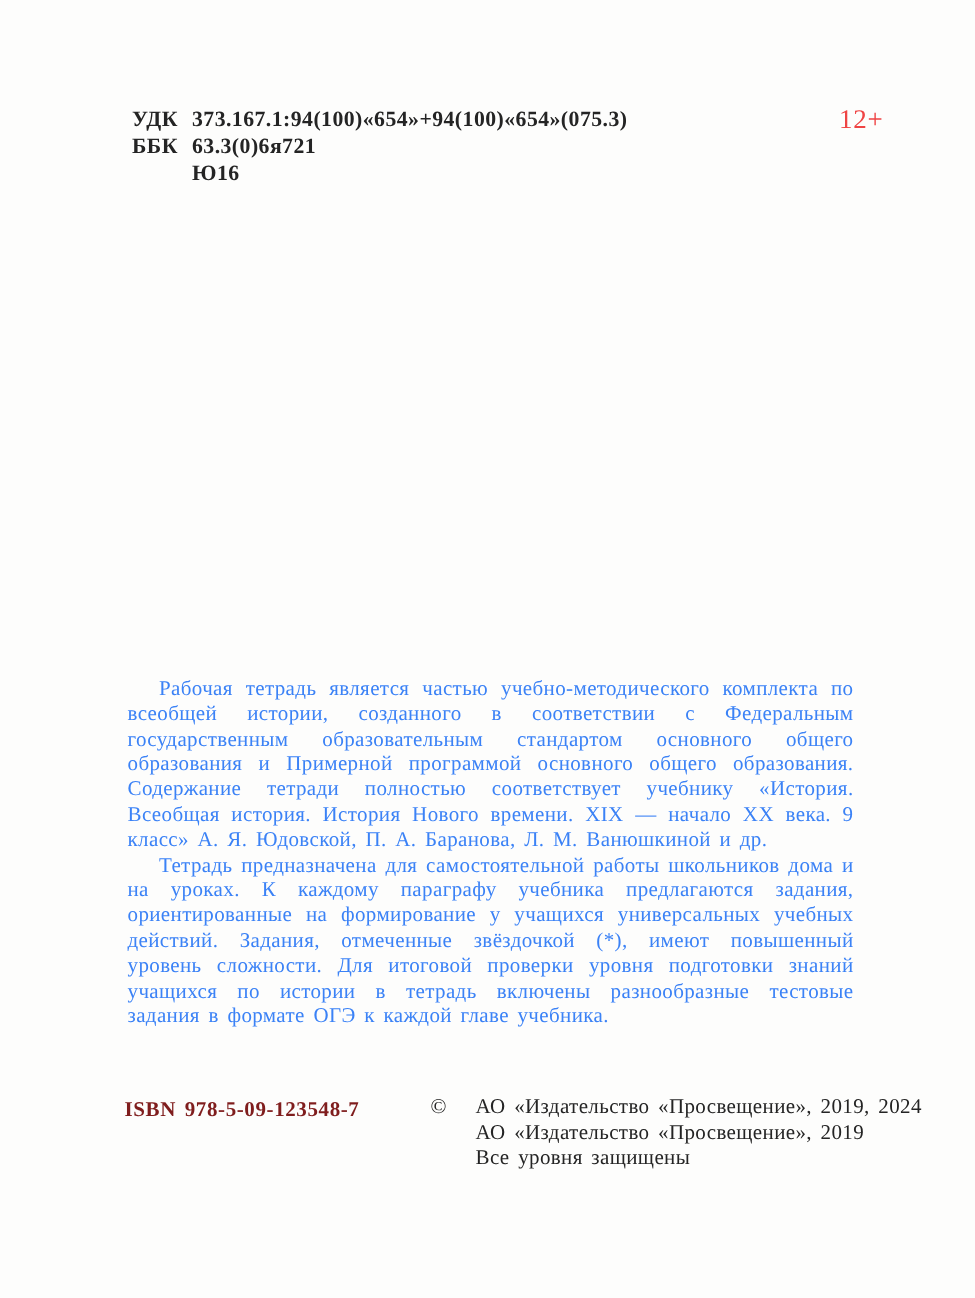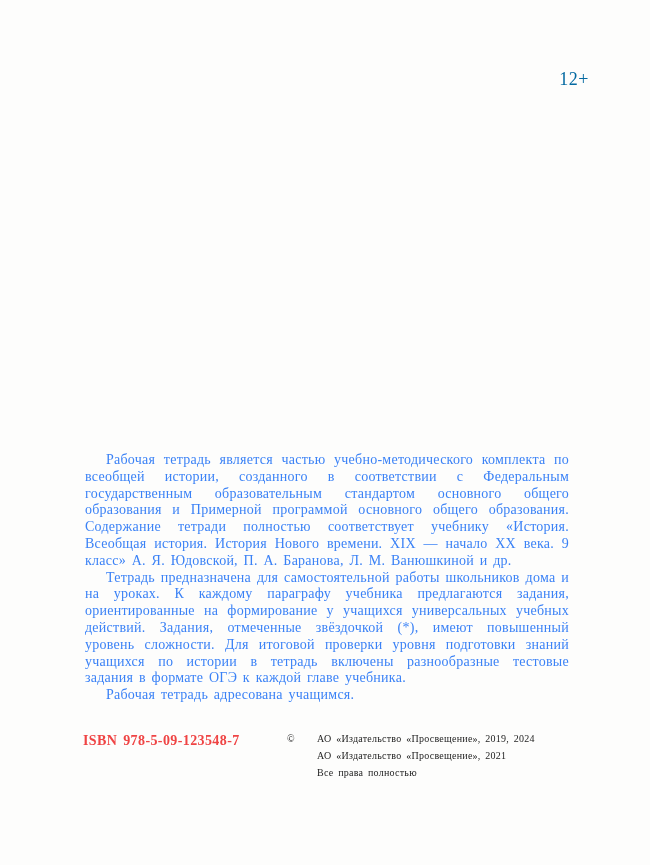--- a/index.html
+++ b/index.html
@@ -35,21 +35,21 @@
     width: 40px;
   }
   .class-value { display: inline-block; }
 
   .age-rating {
     position: absolute;
     top: 69px;
     right: 61px;
     font-size: 18px;
     letter-spacing: 0.5px;
-    color: #0369a1;
+    color: #ef4444;
   }
 
   
   .annotation {
     position: absolute;
     top: 452px;
     left: 85px;
     width: 484px;
     font-size: 14px;
     line-height: 16.8px;
@@ -67,60 +67,70 @@
 
   
   .isbn {
     position: absolute;
     top: 733px;
     left: 83px;
     font-weight: bold;
     font-size: 14px;
     letter-spacing: 0.4px;
     word-spacing: 2px;
-    color: #ef4444;
+    color: #7f1d1d;
     white-space: nowrap;
   }
   .copyright-block {
     position: absolute;
     top: 730px;
     left: 287px;
-    font-size: 10px;
+    font-size: 14px;
     line-height: 17.2px;
     letter-spacing: 0.25px;
     word-spacing: 2px;
     color: #242424;
   }
   .cr-line { white-space: nowrap; }
   .cr-symbol {
     display: inline-block;
     width: 30px;
   }
 </style>
 </head>
 <body>
 
 <div class="page">
 
+  <div class="class-block">
+    <div class="class-row">
+      <span class="class-label">УДК</span><span class="class-value">373.167.1:94(100)«654»+94(100)«654»(075.3)</span>
+    </div>
+    <div class="class-row">
+      <span class="class-label">ББК</span><span class="class-value">63.3(0)6я721</span>
+    </div>
+    <div class="class-row">
+      <span class="class-label"></span><span class="class-value">Ю16</span>
+    </div>
+  </div>
 
   <div class="age-rating">12+</div>
 
   <div class="annotation">
     <p>Рабочая тетрадь является частью учебно-методического комплекта по всеобщей истории, созданного в соответствии с Федеральным государственным образовательным стандартом основного общего образования и Примерной программой основного общего образования. Содержание тетради полностью соответствует учебнику «История. Всеобщая история. История Нового времени. XIX — начало XX века. 9 класс» А. Я. Юдовской, П. А. Баранова, Л. М. Ванюшкиной и др.</p>
     <p>Тетрадь предназначена для самостоятельной работы школьников дома и на уроках. К каждому параграфу учебника предлагаются задания, ориентированные на формирование у учащихся универсальных учебных действий. Задания, отмеченные звёздочкой (*), имеют повышенный уровень сложности. Для итоговой проверки уровня подготовки знаний учащихся по истории в тетрадь включены разнообразные тестовые задания в формате ОГЭ к каждой главе учебника.</p>
-    <p>Рабочая тетрадь адресована учащимся.</p>
   </div>
 
   <div class="isbn">ISBN 978-5-09-123548-7</div>
 
   <div class="copyright-block">
     <div class="cr-line">
       <span class="cr-symbol">©</span><span class="cr-text">АО «Издательство «Просвещение», 2019, 2024</span>
     </div>
     <div class="cr-line">
-      <span class="cr-symbol"></span><span class="cr-text">АО «Издательство «Просвещение», 2021</span>
+      <span class="cr-symbol"></span><span class="cr-text">АО «Издательство «Просвещение», 2019</span>
     </div>
     <div class="cr-line">
-      <span class="cr-symbol"></span><span class="cr-text">Все права полностью</span>
+      <span class="cr-symbol"></span><span class="cr-text">Все уровня защищены</span>
     </div>
   </div>
 
 </div>
 
 </body></html>

